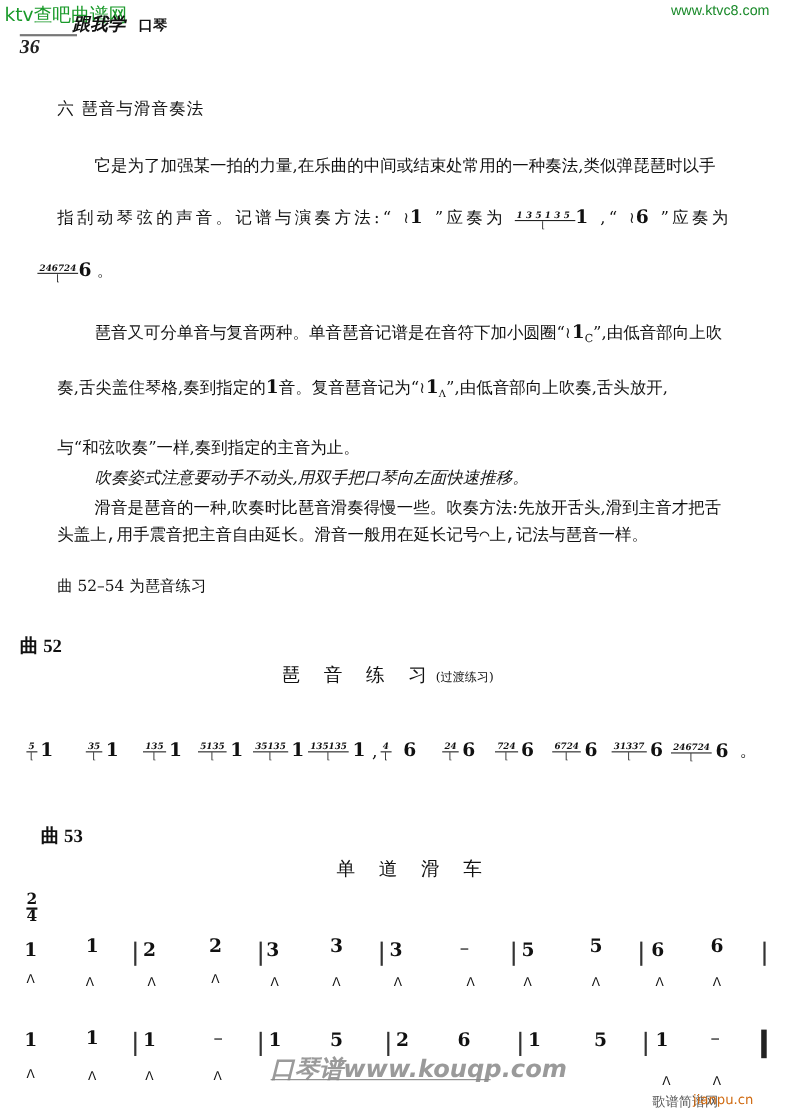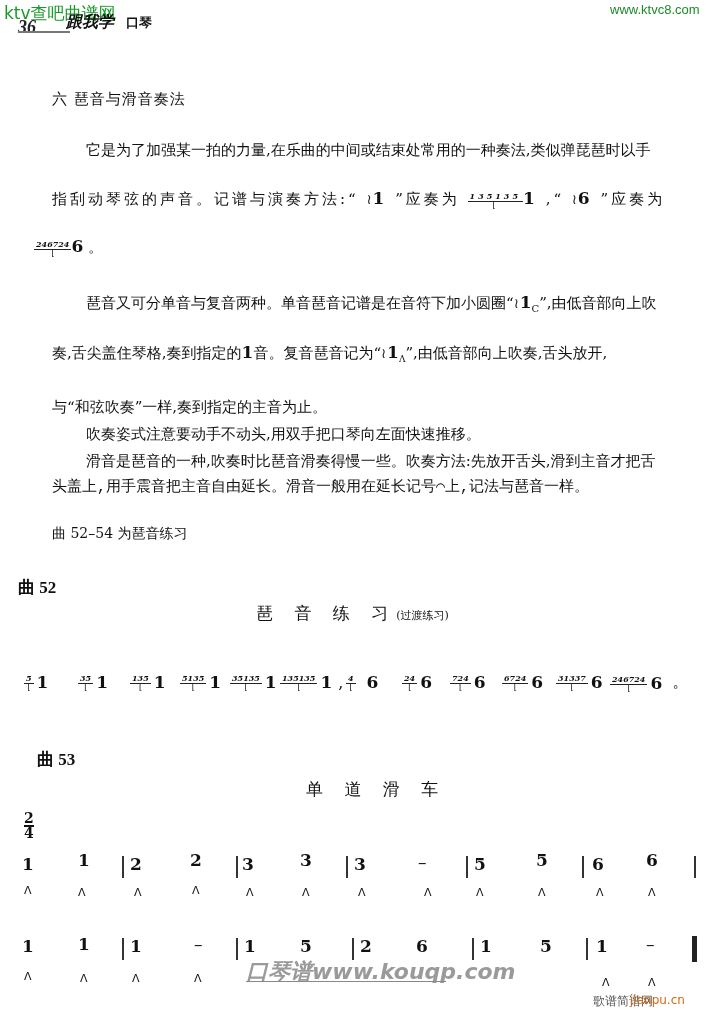--- a/index.html
+++ b/index.html
@@ -1,20 +1,20 @@
 <!DOCTYPE html>
 <html><head>
 <meta charset="utf-8">
 <style>
   html, body { margin:0; padding:0; }
   body { width:722px; height:1018px; background:#ffffff; position:relative; overflow:hidden;
          font-family:"DejaVu Serif", serif; color:#111; }
   .abs { position:absolute; }
   .wm-left { left:4px; top:2px; font-family:"DejaVu Sans", sans-serif; font-size:17px; color:#1a9a2a; letter-spacing:0px; }
-  .page-no { left:18px; top:17px; font-family:"Liberation Serif", serif; font-style:italic; font-weight:bold; font-size:18px; color:#222; }
+  .page-no { left:18px; top:32px; font-family:"Liberation Serif", serif; font-style:italic; font-weight:bold; font-size:18px; color:#222; }
   .page-underline { left:18px; top:31px; width:52px; height:2px; background:#777; }
   .book-title { left:66px; top:12px; font-family:"DejaVu Serif", serif; font-style:italic; font-weight:bold; font-size:16px; color:#111; }
   .book-sub { left:126px; top:14px; font-family:"DejaVu Sans", sans-serif; font-weight:bold; font-size:13px; }
   .wm-right { left:610px; top:2px; font-family:"Liberation Sans", sans-serif; font-size:13px; color:#1a8a2a; }
   .section-heading { left:52px; top:90px; font-size:15px; letter-spacing:1px; }
   .para { font-size:15px; line-height:20px; white-space:nowrap; }
   .note { font-family:"DejaVu Serif", serif; font-weight:bold; }
   .frac { display:inline-block; text-align:center; vertical-align:middle; position:relative; }
   .frac .top { display:block; font-size:8px; font-style:italic; font-weight:bold; border-bottom:1px solid #222; line-height:10px; padding:0 2px; }
   .frac .bot { display:block; font-size:8px; line-height:8px; }
@@ -61,21 +61,21 @@
   <span>。</span>
 </div>
 
 <div class="abs para" style="left:86px;top:292px;">
   <span>琶音又可分单音与复音两种。单音琶音记谱是在音符下加小圆圈“</span><span class="wavy">≀</span><span class="big note">1</span><sub style="font-size:10px">C</sub><span>”,由低音部向上吹</span>
 </div>
 <div class="abs para" style="left:52px;top:342px;">
   <span>奏,舌尖盖住琴格,奏到指定的</span><span class="big note">1</span><span>音。复音琶音记为“</span><span class="wavy">≀</span><span class="big note">1</span><sub style="font-size:9px">Λ</sub><span>”,由低音部向上吹奏,舌头放开,</span>
 </div>
 <div class="abs para" style="left:52px;top:397px;">与“和弦吹奏”一样,奏到指定的主音为止。</div>
-<div class="abs para" style="left:86px;top:424px;">吹奏姿式注意要动手不动头,用双手把口琴向左面快速推移。</div>
+<div class="abs para" style="left:86px;top:424px;font-style:italic;">吹奏姿式注意要动手不动头,用双手把口琴向左面快速推移。</div>
 <div class="abs para" style="left:86px;top:451px;">滑音是琶音的一种,吹奏时比琶音滑奏得慢一些。吹奏方法:先放开舌头,滑到主音才把舌</div>
 <div class="abs para" style="left:52px;top:478px;font-family:Liberation Mono, monospace;">
   <span>头盖上,用手震音把主音自由延长。滑音一般用在延长记号</span><span>⌒</span><span>上,记法与琶音一样。</span>
 </div>
 <div class="abs para" style="left:52px;top:523px;font-size:14px;">曲 52–54 为琶音练习</div>
 
 <div class="abs song-label" style="left:18px;top:576px;">曲 52</div>
 <div class="abs song-title" style="left:256px;top:602px;">
   <span>琶 音 练 习</span><small>(过渡练习)</small>
 </div>

